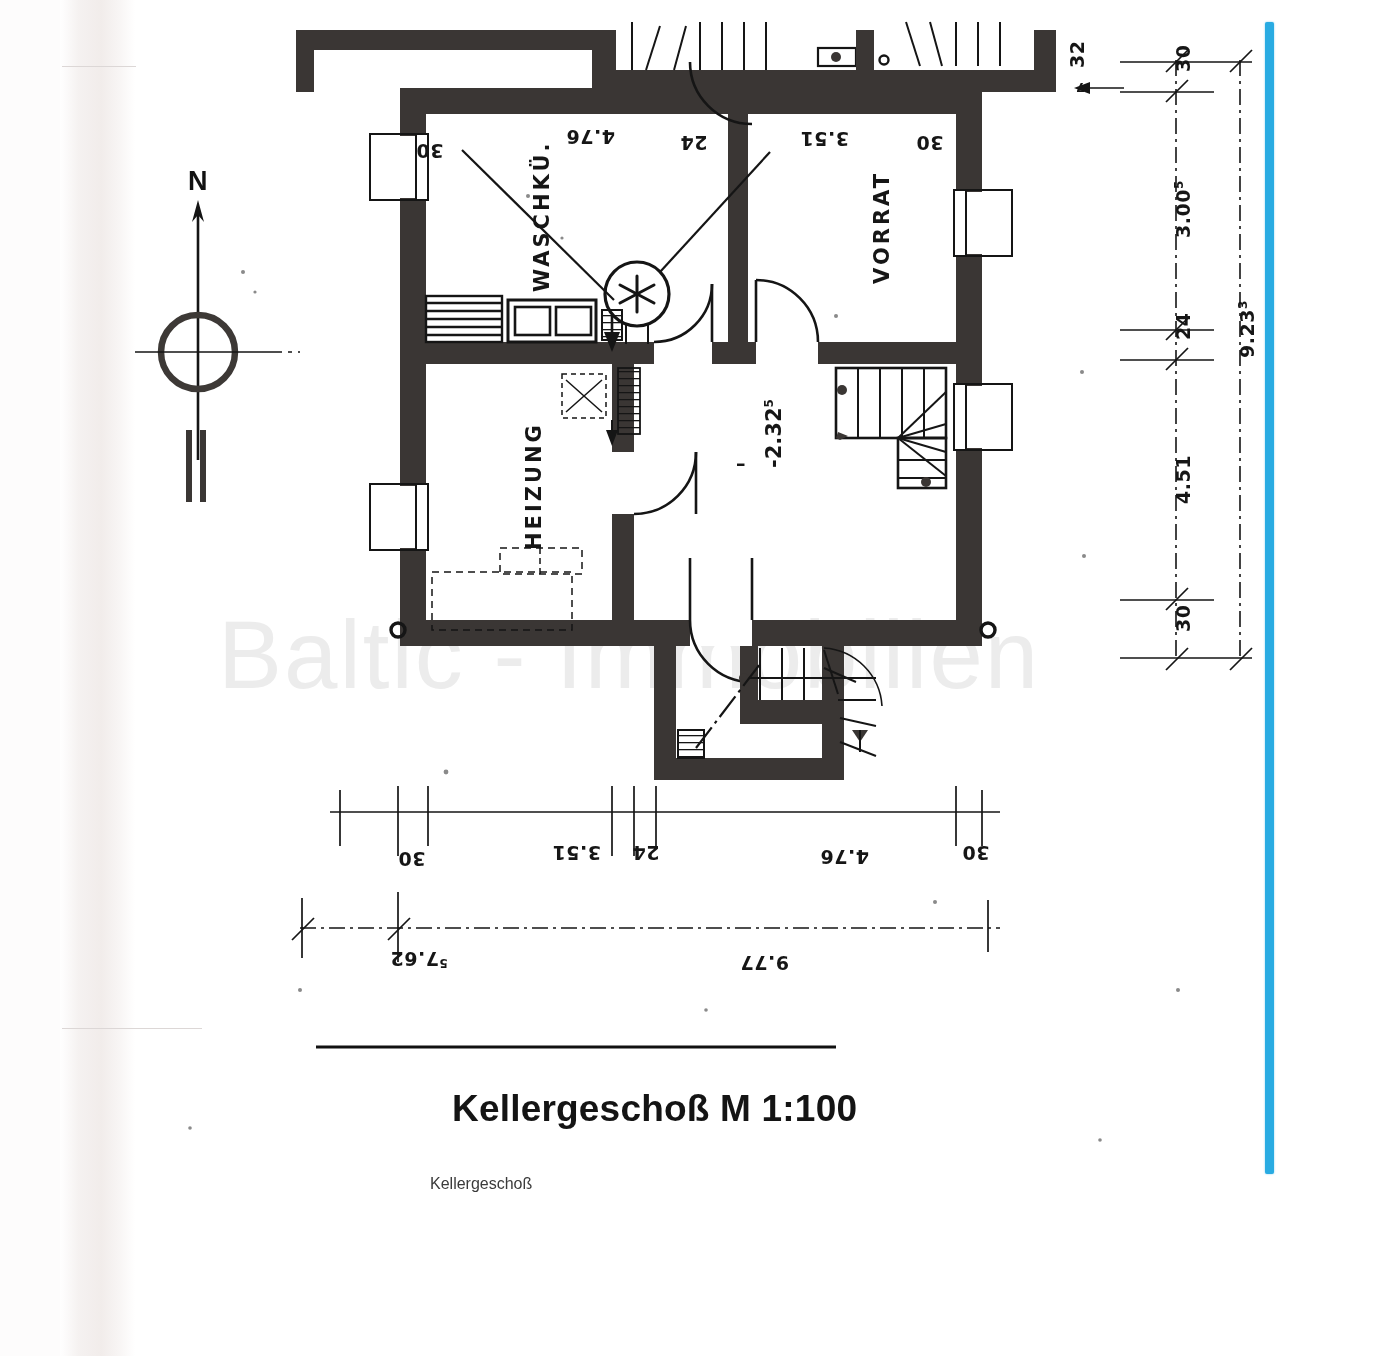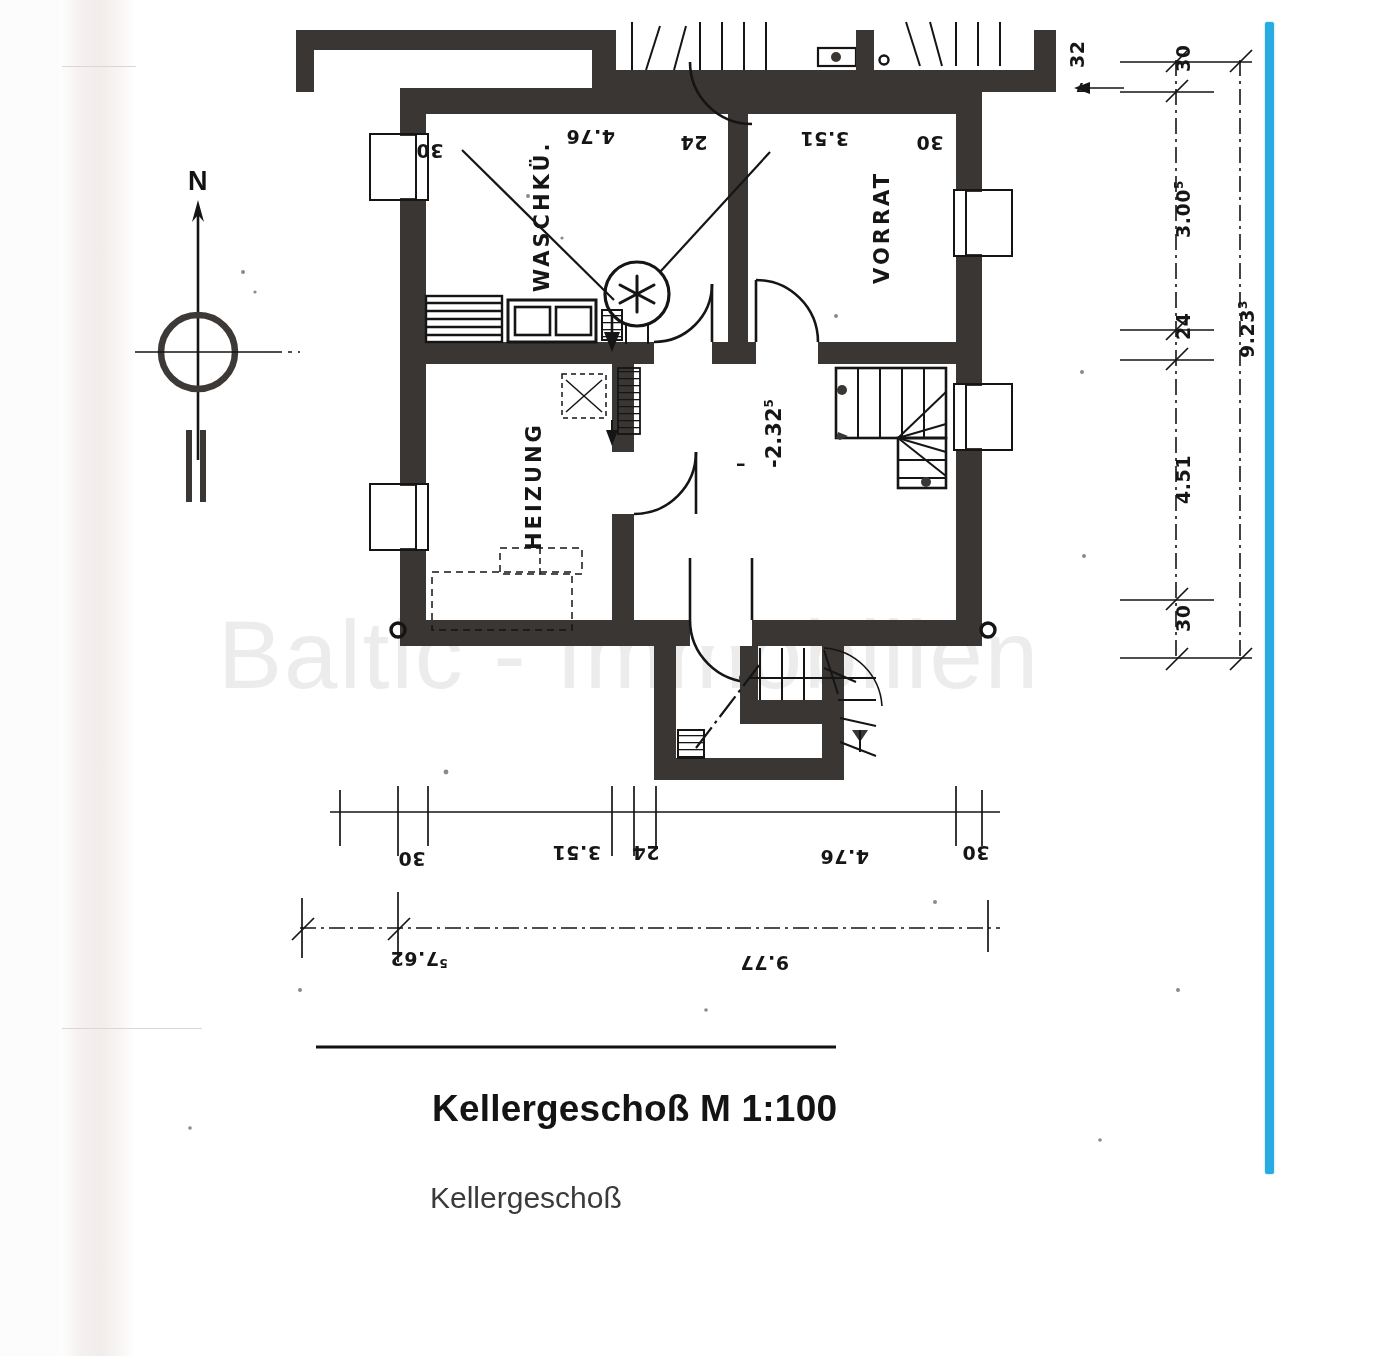--- a/index.html
+++ b/index.html
@@ -33,26 +33,26 @@
   
   .watermark{
     position:absolute;left:218px;top:600px;width:990px;height:110px;
     font-size:96px;letter-spacing:2px;color:#ececec;font-weight:400;
     white-space:nowrap;line-height:110px;pointer-events:none;user-select:none;
   }
 
   
   #plan{position:absolute;left:0;top:0;width:1396px;height:1356px;}
   .title-main{
-    position:absolute;left:432px;top:1088px;width:740px;
+    position:absolute;left:452px;top:1088px;width:740px;
     font-size:37px;font-weight:bold;color:#141414;letter-spacing:.2px;
   }
   .title-sub{
     position:absolute;left:430px;top:1175px;width:740px;
-    font-size:30px;font-weight:400;color:#3a3a3a;margin-top:6px;
+    font-size:16px;font-weight:400;color:#3a3a3a;
   }
 
   
   .hw{
     position:absolute;font-family:"DejaVu Sans", sans-serif;
     color:#161616;white-space:nowrap;font-weight:600;
   }
   .hw-room{font-size:21px;letter-spacing:3px;font-weight:700;}
   .hw-dim{font-size:19px;font-weight:600;letter-spacing:.5px;}
   .hw-dim-s{font-size:13px;font-weight:600;}

